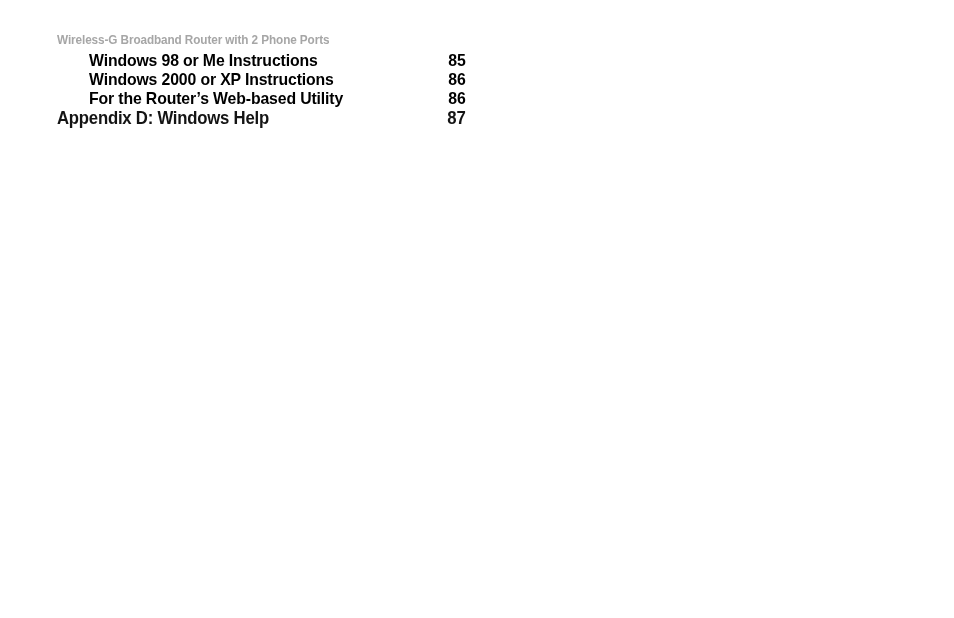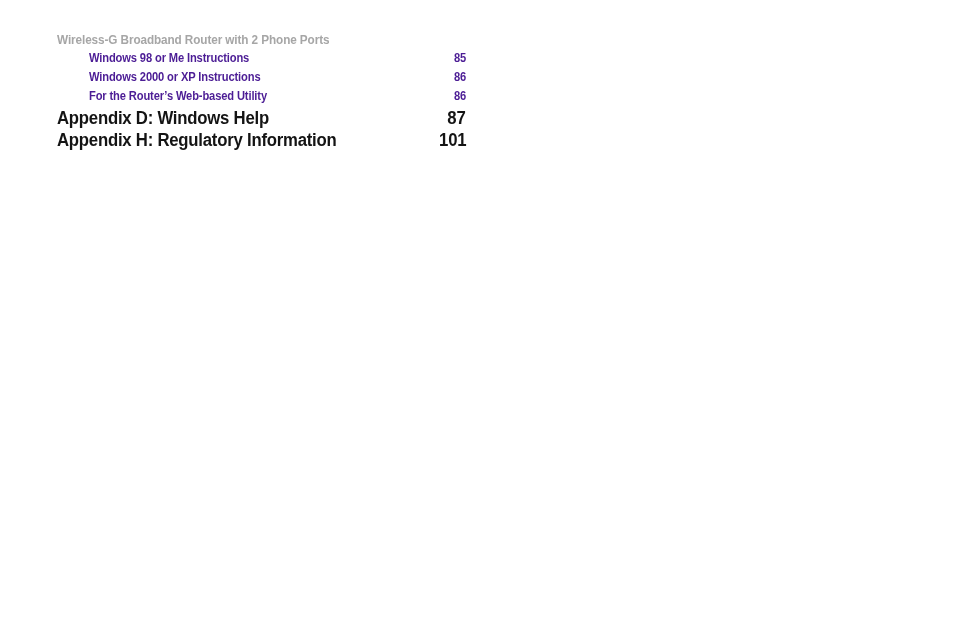--- a/index.html
+++ b/index.html
@@ -61,23 +61,23 @@
   }
   .toc-page {
     text-align: right;
     transform-origin: right center;
   }
 
   
   .toc-row.level-sub {
     height: 19px;
     padding-left: 32px;
-    font-size: 12px;
+    font-size: 17px;
     font-weight: 700;
-    color: #4c1d95;
+    color: #000000;
     letter-spacing: -0.15px;
   }
   .toc-row.level-sub .toc-title { transform: scaleX(0.93); }
   .toc-row.level-sub .toc-page  { transform: scaleX(0.93); }
 
   
   .toc-row.level-main {
     height: 21.8px;
     padding-left: 0;
     font-size: 18px;
@@ -106,19 +106,15 @@
         <span class="toc-page">86</span>
       </div>
       <div class="toc-row level-sub">
         <span class="toc-title">For the Router’s Web-based Utility</span>
         <span class="toc-page">86</span>
       </div>
       <div class="toc-row level-main">
         <span class="toc-title">Appendix D: Windows Help</span>
         <span class="toc-page">87</span>
       </div>
-      <div class="toc-row level-main">
-        <span class="toc-title">Appendix H: Regulatory Information</span>
-        <span class="toc-page">101</span>
-      </div>
     </div>
 
 </div>
 
 </body></html>

